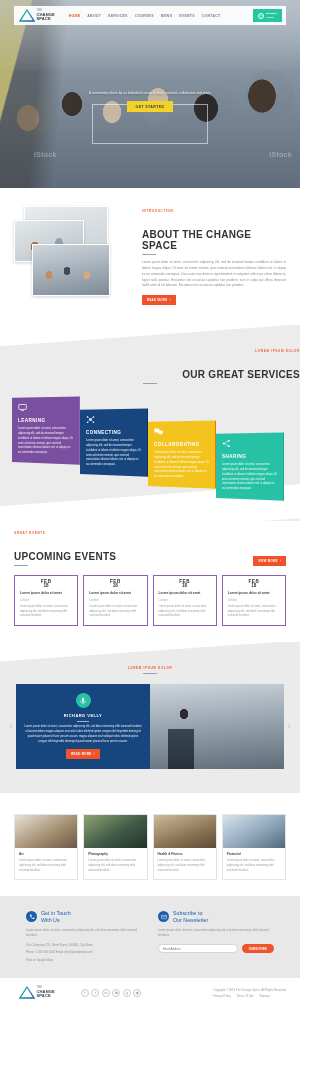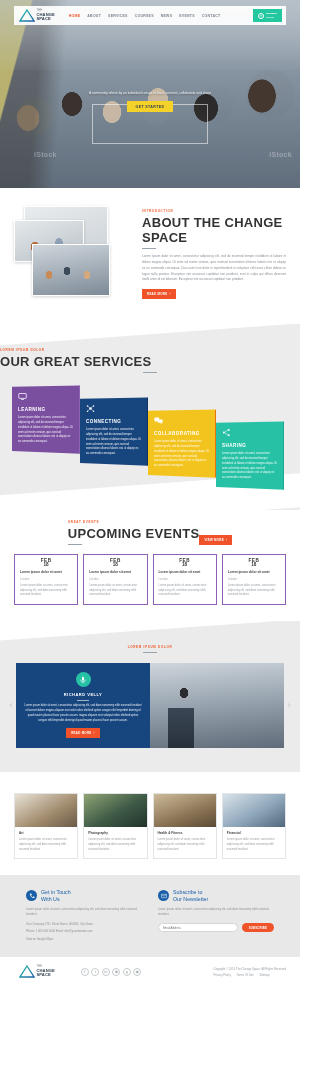--- a/index.html
+++ b/index.html
@@ -111,59 +111,59 @@
       radial-gradient(ellipse 8px 10px at 44px 22px,#8fa2b5 0 48%,transparent 50%),
       linear-gradient(160deg,#e4e8ea,#b9c2c9);}
   .ph3 { left:18px; top:38px; width:78px; height:52px;
     background:
       radial-gradient(ellipse 7px 8px at 16px 30px,#c98a58 0 48%,transparent 50%),
       radial-gradient(ellipse 7px 8px at 34px 26px,#3c4b5c 0 48%,transparent 50%),
       radial-gradient(ellipse 7px 8px at 54px 30px,#d6a87b 0 48%,transparent 50%),
       linear-gradient(170deg,#cfd6dc,#7d8a97);}
   .about-txt { flex:1; padding-top:3px; }
   .eyebrow { font-size:3px; color:#f05a28; letter-spacing:.7px; font-weight:bold; text-transform:uppercase; }
-  .h2 { font-size:13px; font-weight:bold; color:#333; letter-spacing:.3px; margin-top:2px; text-transform:uppercase; }
+  .h2 { font-size:10px; font-weight:bold; color:#333; letter-spacing:.3px; margin-top:16px; text-transform:uppercase; }
   .rule { width:14px; height:1.4px; background:#9aa3ab; margin-top:3px; }
   .body-txt { font-size:3.1px; line-height:1.85; color:#8a9096; margin-top:5px; text-align:justify; }
   .btn-orange {
     display:inline-flex; align-items:center; gap:2px; background:#f0522a; color:#fff;
     font-size:2.9px; font-weight:bold; letter-spacing:.3px; padding:3px 5px;
     border:none; cursor:pointer; text-transform:uppercase;
   }
 
   
   .services { position:relative; background:#ececec; padding:14px 0 20px; overflow:hidden; }
   .services:before {
     content:""; position:absolute; left:-10px; right:-10px; top:-14px; height:36px;
     background:#fff; transform:rotate(-4.2deg); transform-origin:left top;
   }
   .services:after {
     content:""; position:absolute; left:-10px; right:-10px; bottom:-20px; height:34px;
     background:#fff; transform:rotate(-4.2deg); transform-origin:left bottom;
   }
-  .svc-head { position:relative; z-index:3; text-align:left; margin-top:10px; }
+  .svc-head { position:relative; z-index:3; text-align:right; margin-top:10px; }
   .svc-head .rule { margin:3px auto 0; }
   .cards { position:relative; z-index:3; display:flex; margin-top:12px; padding:0 12px; align-items:flex-start; }
   .card { position:relative; width:68px; flex:none; padding:7px 6px 9px; color:#fff; }
   .card h3 { font-size:4.6px; font-weight:bold; letter-spacing:.45px; margin:5px 0 4px; text-transform:uppercase; }
   .card p { font-size:2.7px; line-height:1.75; opacity:.92; }
   .card .ic { width:9px; height:9px; }
   .c1 { background:#7b4fa0; margin-top:0;   clip-path:polygon(0 2%,100% 0,100% 100%,0 96%); }
   .c2 { background:#17457e; margin-top:12px; clip-path:polygon(0 2%,100% 0,100% 100%,0 96%); }
   .c3 { background:#f3c41d; margin-top:24px; clip-path:polygon(0 2%,100% 0,100% 100%,0 96%); color:#fff; }
   .c4 { background:#27c2a5; margin-top:36px; clip-path:polygon(0 2%,100% 0,100% 100%,0 96%); }
   .fold { position:absolute; top:0; width:9px; height:100%; }
   .f1 { right:-8px; background:#8f63b4; clip-path:polygon(0 0,100% 6%,100% 94%,0 100%); }
   .f2 { right:-8px; background:#0e3466; clip-path:polygon(0 0,100% 6%,100% 94%,0 100%); }
   .f3 { right:-8px; background:#e8720f; clip-path:polygon(0 0,100% 6%,100% 94%,0 100%); }
   .f4 { right:-8px; background:#1ea98e; clip-path:polygon(0 0,100% 6%,100% 94%,0 100%); }
 
   
   .events { background:#fff; padding:10px 14px 16px; }
-  .sec-top { display:flex; align-items:flex-end; justify-content:center; }
+  .sec-top { display:flex; align-items:flex-end; justify-content:space-between; }
   .ev-grid { display:flex; gap:5px; margin-top:9px; }
   .ev-card { flex:1; border:1.1px solid #8d5fb5; padding:0 0 6px; position:relative; background:#fff; }
   .ev-date { text-align:center; padding:3px 0 2px; }
   .ev-m { font-size:4.6px; font-weight:bold; color:#333; letter-spacing:.5px; }
   .ev-d { font-size:4.6px; font-weight:bold; color:#333; line-height:1; }
   .ev-body { padding:0 5px; }
   .ev-t { font-size:3.2px; font-weight:bold; color:#444; line-height:1.45; }
   .ev-loc { font-size:2.8px; color:#a8aeb4; margin-top:2.5px; }
   .ev-p { font-size:2.7px; color:#9aa0a6; line-height:1.75; margin-top:3px; }
 

